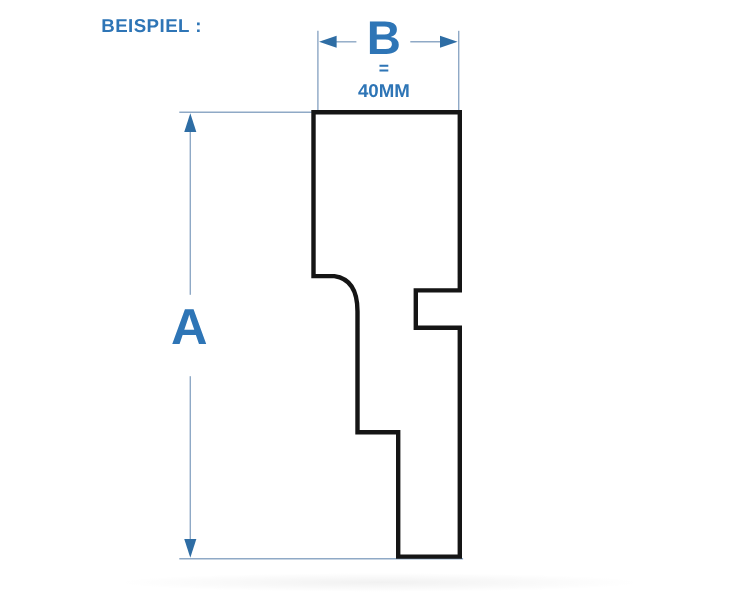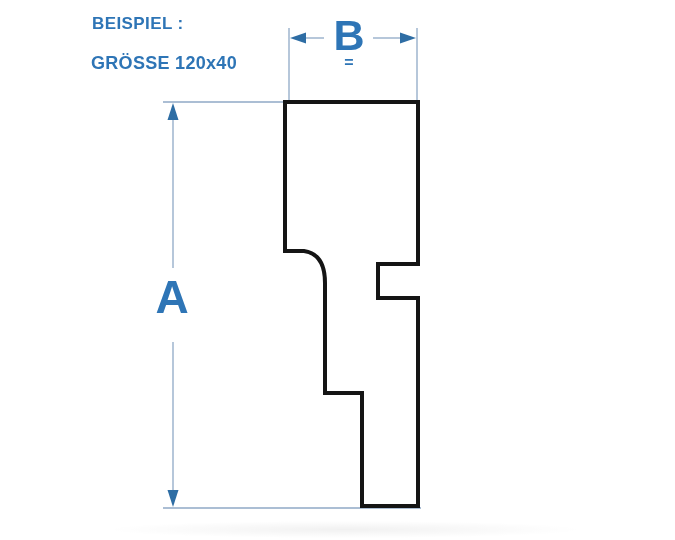--- a/index.html
+++ b/index.html
@@ -60,21 +60,21 @@
 
     <line class="dim" x1="303" y1="38" x2="324" y2="38"></line>
     <line class="dim" x1="373" y1="38" x2="403" y2="38"></line>
     <polygon class="arrow" points="290,38 306,32.5 306,43.5"></polygon>
     <polygon class="arrow" points="416,38 400,32.5 400,43.5"></polygon>
 
     <path class="profile" d="M 285 102 H 418 V 264 H 378 V 298 H 418 V 506 H 362 V 393 H 325 V 283 Q 325 254 304 251 H 285 Z"></path>
   </svg>
 
   <div class="lbl hdr1">BEISPIEL :</div>
-  <div class="lbl hdr2">GRÖSSE 120x40</div>
 
   <div class="lbl b-letter">B</div>
   <div class="lbl b-eq">=</div>
+  <div class="lbl b-val">40MM</div>
 
   <div class="lbl a-letter">A</div>
 
   <div class="bottom-shade"></div>
 </div>
 
 </body></html>

